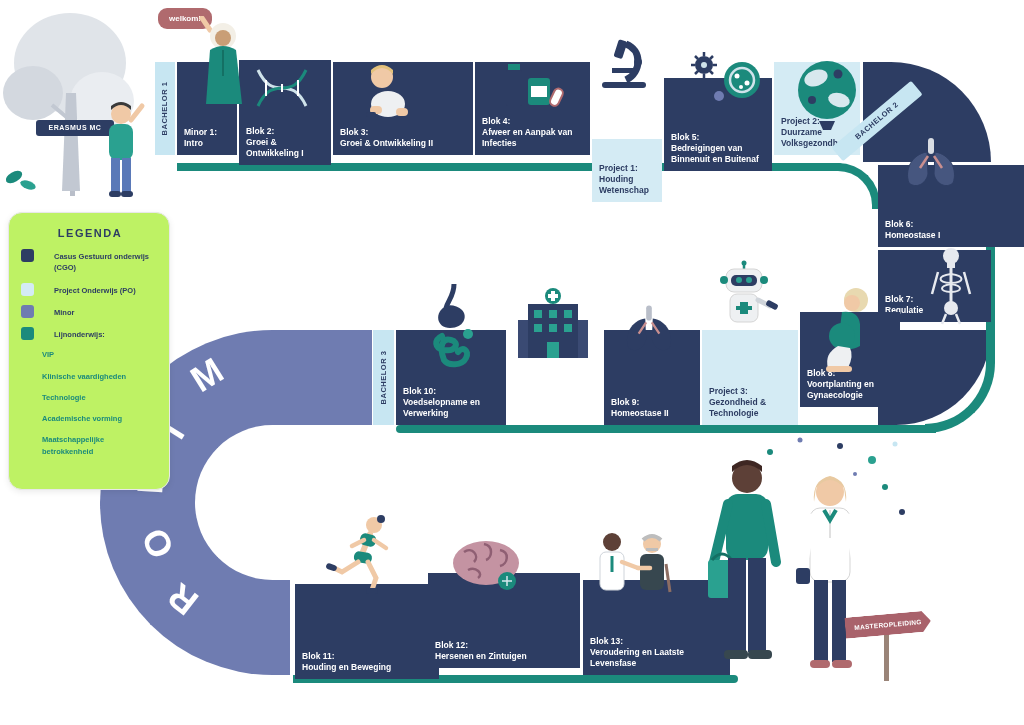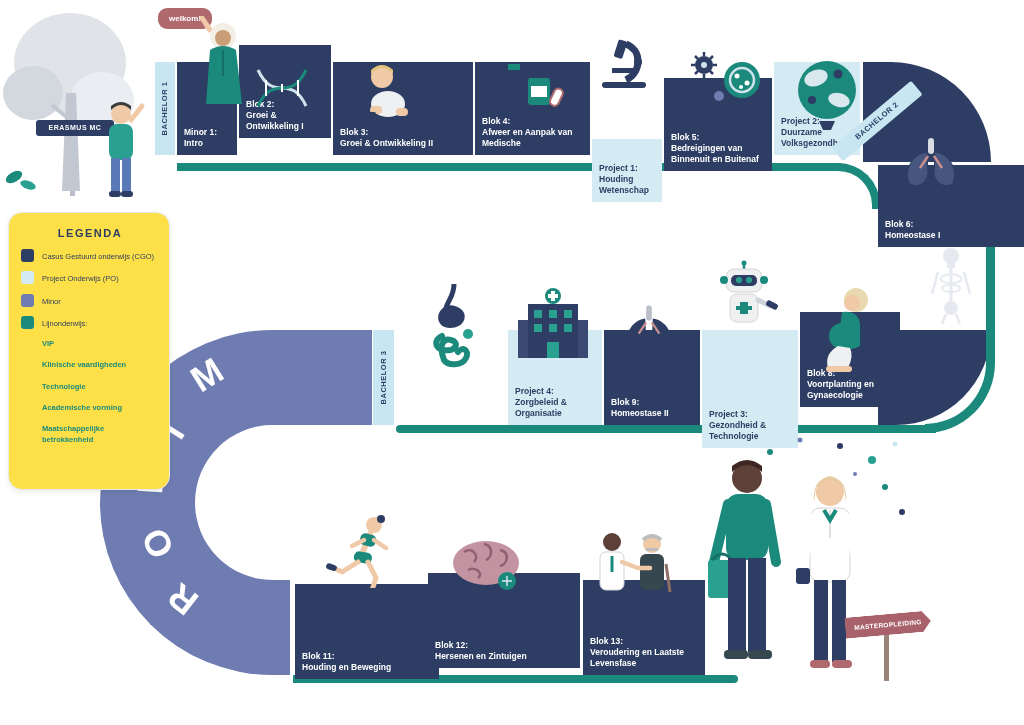--- a/index.html
+++ b/index.html
@@ -4,39 +4,39 @@
 <style>
   html,body{margin:0;padding:0;background:#fff;}
   body{width:1024px;height:725px;overflow:hidden;font-family:"Liberation Sans",sans-serif;}
   #stage{position:relative;width:1024px;height:725px;background:#fff;}
   
   .block{position:absolute;background:#2d3d63;color:#fff;z-index:2;}
   .block.light{background:#d4ebf4;color:#2d3d63;}
   .block .txt{position:absolute;left:7px;bottom:6px;right:4px;font-size:8.5px;font-weight:bold;line-height:1.3;z-index:6;}
   
   #blk0{left:177px;top:62px;width:60px;height:93px;}
-  #blk1{left:239px;top:45px;width:92px;height:93px;}
+  #blk1{left:239px;top:60px;width:92px;height:105px;}
   #blk2{left:333px;top:62px;width:140px;height:93px;}
   #blk3{left:475px;top:62px;width:115px;height:93px;}
   #blk4{left:592px;top:92px;width:70px;height:63px;margin-top:47px;}
   #blk5{left:664px;top:62px;width:108px;height:93px;margin-top:16px;}
   #blk6{left:774px;top:62px;width:86px;height:93px;}
   
   #blk7{left:878px;top:165px;width:113px;height:82px;padding-left:40px;}
   #blk8{left:878px;top:250px;width:113px;height:72px;}
   
   #blk9{left:800px;top:312px;width:100px;height:95px;}
-  #blk10{left:702px;top:330px;width:96px;height:118px;text-decoration:underline;}
+  #blk10{left:702px;top:330px;width:96px;height:95px;text-decoration:underline;}
   #blk11{left:604px;top:330px;width:96px;height:95px;}
   #blk12{left:508px;top:330px;width:94px;height:95px;}
   #blk13{left:396px;top:330px;width:110px;height:95px;}
   
   #blk14{left:295px;top:584px;width:144px;height:95px;}
   #blk15{left:428px;top:573px;width:152px;height:95px;}
-  #blk16{left:583px;top:580px;width:122px;height:95px;}
+  #blk16{left:583px;top:580px;width:122px;height:95px;padding-left:25px;}
   
   .curve{position:absolute;background:#2d3d63;z-index:1;}
   #curve-top{left:863px;top:62px;width:128px;height:100px;border-radius:0 100px 0 0;}
   #curve-bottom{left:878px;top:330px;width:113px;height:95px;border-radius:0 0 95px 0;}
   
   #minor-u{position:absolute;left:100px;top:330px;width:190px;height:345px;box-sizing:border-box;
     border-left:95px solid #6f7cb1;border-top:95px solid #6f7cb1;border-bottom:95px solid #6f7cb1;
     border-radius:175px 0 0 175px;z-index:1;background:transparent;}
   #minor-rect{position:absolute;left:288px;top:330px;width:84px;height:95px;background:#6f7cb1;z-index:1;}
   #minor-label span{position:absolute;font-size:36px;font-weight:bold;color:#fff;z-index:5;}
@@ -56,27 +56,27 @@
   #teal-mid{left:396px;top:425px;width:540px;height:8px;border-radius:4px 0 0 4px;}
   #teal-bottom{left:293px;top:675px;width:445px;height:8px;border-radius:0 4px 4px 0;}
   
   .vtab{position:absolute;background:#c7e6f2;color:#2d3d63;display:flex;align-items:center;justify-content:center;z-index:3;}
   .vtab span{transform:rotate(-90deg);white-space:nowrap;font-size:7.5px;font-weight:bold;letter-spacing:.5px;}
   #tab-b1{left:155px;top:62px;width:20px;height:93px;}
   #tab-b3{left:373px;top:330px;width:21px;height:95px;}
   #tab-b2{position:absolute;left:825px;top:112px;width:104px;height:18px;background:#c7e6f2;color:#2d3d63;
     transform:rotate(-40deg);z-index:4;text-align:center;line-height:18px;font-size:7.5px;font-weight:bold;letter-spacing:.5px;border-radius:2px;}
   
-  #legend{position:absolute;left:8px;top:212px;width:162px;height:278px;background:#fde047;border:1px solid #e8e8e8;
+  #legend{position:absolute;left:8px;top:212px;width:162px;height:278px;background:#bef264;border:1px solid #e8e8e8;
     border-radius:14px;box-shadow:0 2px 6px rgba(0,0,0,.08);z-index:6;padding:10px 10px 0 12px;box-sizing:border-box;}
   #legend .lg-title{text-align:center;color:#2d3d63;font-weight:bold;font-size:11px;letter-spacing:1.5px;margin:4px 0 10px 0;}
   .lg-item{display:flex;align-items:flex-start;margin-bottom:9px;}
   .lg-item .sq{flex:0 0 13px;width:13px;height:13px;border-radius:3px;margin-right:8px;}
   .sq.c0{background:#2d3d63;} .sq.c1{background:#d4ebf4;} .sq.c2{background:#6f7cb1;} .sq.c3{background:#1b8a7c;}
-  .lg-label{font-size:7.5px;font-weight:normal;color:#2d3d63;line-height:1.5;padding-top:2px;}
+  .lg-label{font-size:7.5px;font-weight:bold;color:#2d3d63;line-height:1.5;padding-top:2px;margin-left:12px;}
   .lg-line{font-size:7.5px;font-weight:bold;color:#1b8a7c;margin:0 0 10px 21px;width:105px;line-height:1.5;}
   
   #erasmus-sign{position:absolute;left:36px;top:120px;width:78px;height:16px;background:#2d3d63;border-radius:3px;
     color:#fff;font-size:7px;font-weight:bold;text-align:center;line-height:16px;letter-spacing:.5px;z-index:5;}
   #welcome-sign{position:absolute;left:158px;top:8px;width:54px;height:21px;background:#b06a6e;border-radius:9px;
     color:#fff;font-size:8px;font-weight:bold;text-align:center;line-height:21px;z-index:5;}
   #welcome-sign:after{content:"";position:absolute;left:38px;bottom:-5px;border:5px solid transparent;border-top-color:#b06a6e;border-left-width:3px;border-right-width:3px;}
   #master-sign{position:absolute;left:845px;top:614px;width:86px;height:21px;background:#a9626b;
     clip-path:polygon(0 0,90% 0,100% 50%,90% 100%,0 100%);color:#fff;font-size:6.5px;font-weight:bold;
     text-align:center;line-height:21px;letter-spacing:.3px;transform:rotate(-5deg);z-index:5;}
@@ -164,21 +164,21 @@
     </div>
   <div class="block" id="blk2">
       <div class="txt">
         <div>Blok 3:</div>
         <div>Groei &amp; Ontwikkeling II</div>
       </div>
     </div>
   <div class="block" id="blk3">
       <div class="txt">
         <div>Blok 4:</div>
-        <div>Afweer en Aanpak van Medische</div>
+        <div>Afweer en Aanpak van Infecties</div>
       </div>
     </div>
   <div class="block light" id="blk4">
       <div class="txt">
         <div>Project 1:</div>
         <div>Houding Wetenschap</div>
       </div>
     </div>
   <div class="block" id="blk5">
       <div class="txt">
@@ -191,42 +191,48 @@
         <div>Project 2:</div>
         <div>Duurzame Volksgezondheid</div>
       </div>
     </div>
   <div class="block" id="blk7">
       <div class="txt">
         <div>Blok 6:</div>
         <div>Homeostase I</div>
       </div>
     </div>
+  <div class="block" id="blk8">
+      <div class="txt" style="right:50px;">
+        <div>Blok 7:</div>
+        <div>Regulatie</div>
+      </div>
+    </div>
   <div class="block" id="blk9">
       <div class="txt">
         <div>Blok 8:</div>
         <div>Voortplanting en Gynaecologie</div>
       </div>
     </div>
   <div class="block light" id="blk10">
       <div class="txt">
         <div>Project 3:</div>
         <div>Gezondheid &amp; Technologie</div>
       </div>
     </div>
   <div class="block" id="blk11">
       <div class="txt">
         <div>Blok 9:</div>
         <div>Homeostase II</div>
       </div>
     </div>
-  <div class="block light" id="blk12">
-      <div class="txt">
-        <div>Project 4:</div>
-        <div>Zorgbeleid &amp; Organisatie</div>
+  <div class="block" id="blk13">
+      <div class="txt">
+        <div>Blok 10:</div>
+        <div>Voedselopname en Verwerking</div>
       </div>
     </div>
   <div class="block" id="blk14">
       <div class="txt">
         <div>Blok 11:</div>
         <div>Houding en Beweging</div>
       </div>
     </div>
   <div class="block" id="blk15">
       <div class="txt">

